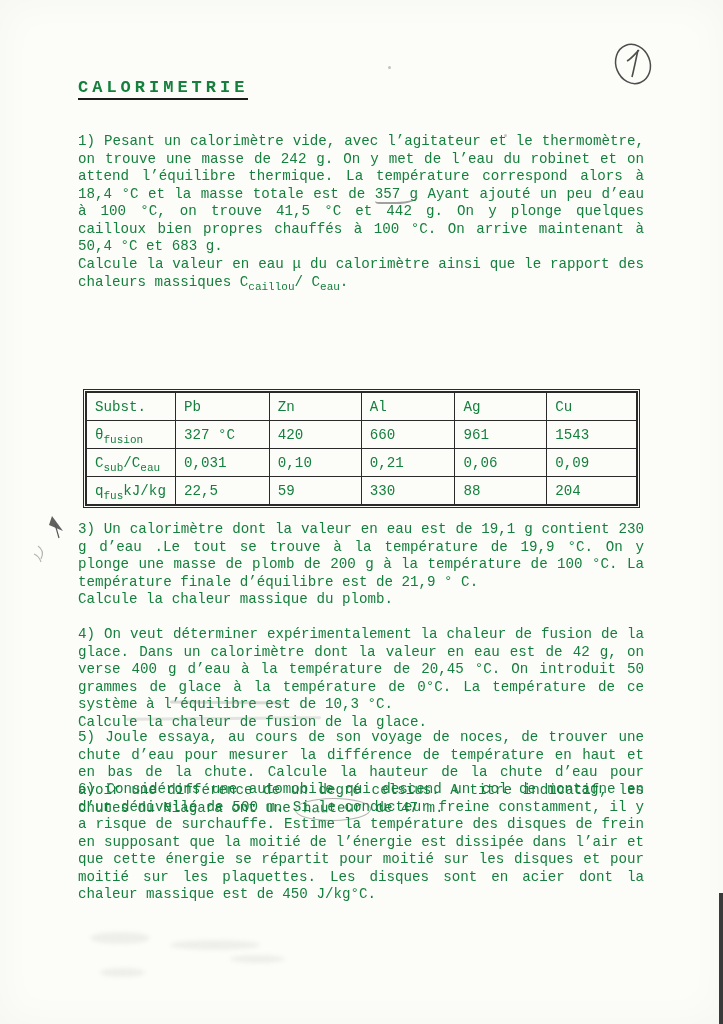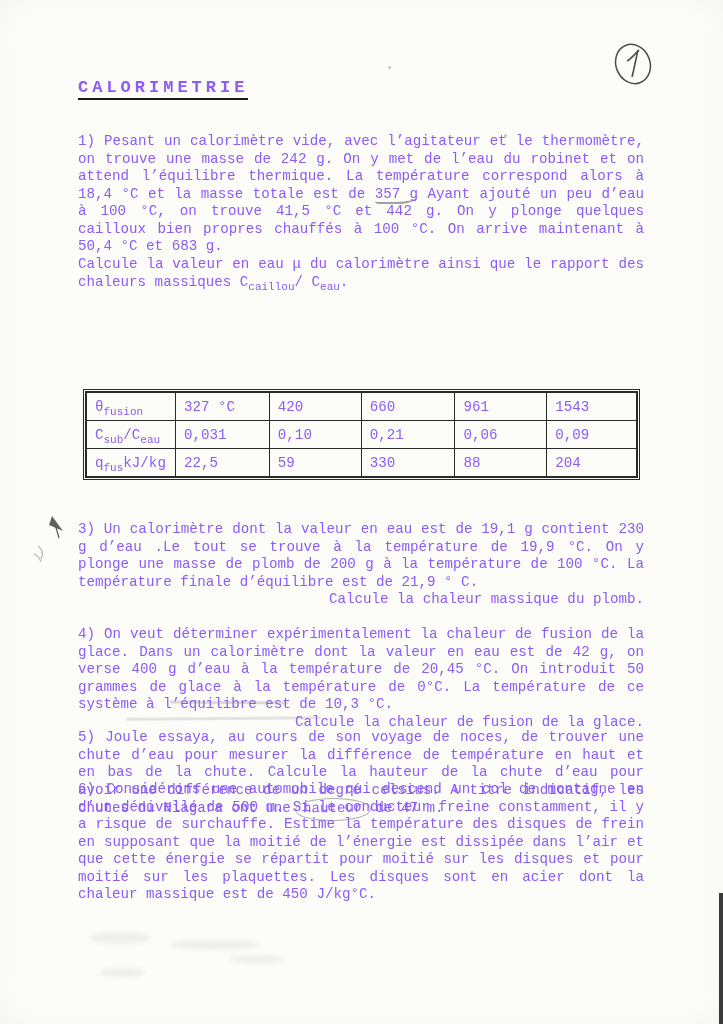--- a/index.html
+++ b/index.html
@@ -2,34 +2,34 @@
 <html><head>
 <meta charset="utf-8">
 <style>
   html,body{margin:0;padding:0;background:#ddd;}
   .page{
     position:relative;
     width:723px;height:1024px;
     background:#fcfcf9;
     overflow:hidden;
     font-family:"Liberation Mono","DejaVu Sans Mono",monospace;
-    color:#8b5cf6;
+    color:#15803d;
     box-shadow:inset 0 0 40px rgba(0,0,0,0.03);
   }
   .doc-title{
     position:absolute;left:78px;top:78px;
     font-size:17px;font-weight:bold;letter-spacing:4px;
     border-bottom:2px solid #1b1b1b;padding-bottom:1px;
   }
   .block{
     position:absolute;left:78px;width:566px;
     font-size:14.2px;line-height:17.5px;
     text-align:justify;
   }
-  .line{text-align:right;}
+  .line{text-align:left;}
   sub{font-size:11px;line-height:0;}
   .pencil-underline{
     border-bottom:2px solid rgba(130,130,130,0.75);
     border-radius:0 0 50% 10%/0 0 8px 3px;
   }
   .pencil-circle{
     border:1.6px solid rgba(135,135,135,0.65);
     border-radius:50%;
     padding:1px 7px 2px 7px;margin:-1px -4px;
     display:inline-block;transform:rotate(-0.6deg);
@@ -77,20 +77,28 @@
     <table>
       <colgroup>
           <col class="c0">
           <col class="c1">
           <col class="c2">
           <col class="c3">
           <col class="c4">
           <col class="c5">
         </colgroup>
       <tbody>
+          <tr>
+        <th>Subst.</th>
+        <th>Pb</th>
+        <th>Zn</th>
+        <th>Al</th>
+        <th>Ag</th>
+        <th>Cu</th>
+      </tr>
       <tr>
         <td><span>θ</span><sub>fusion</sub></td>
         <td>327 °C</td>
         <td>420</td>
         <td>660</td>
         <td>961</td>
         <td>1543</td>
       </tr>
       <tr>
         <td><span>C</span><sub>sub</sub><span>/C</span><sub>eau</sub></td>

